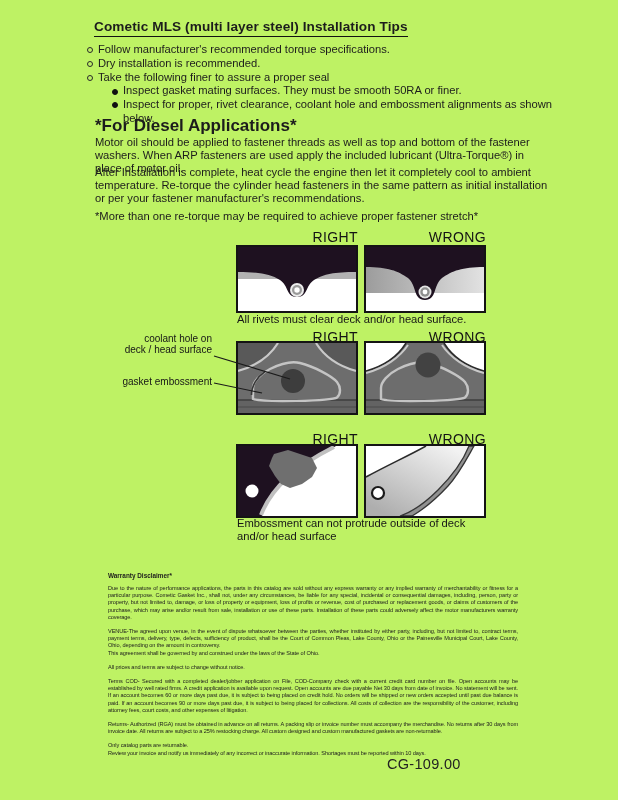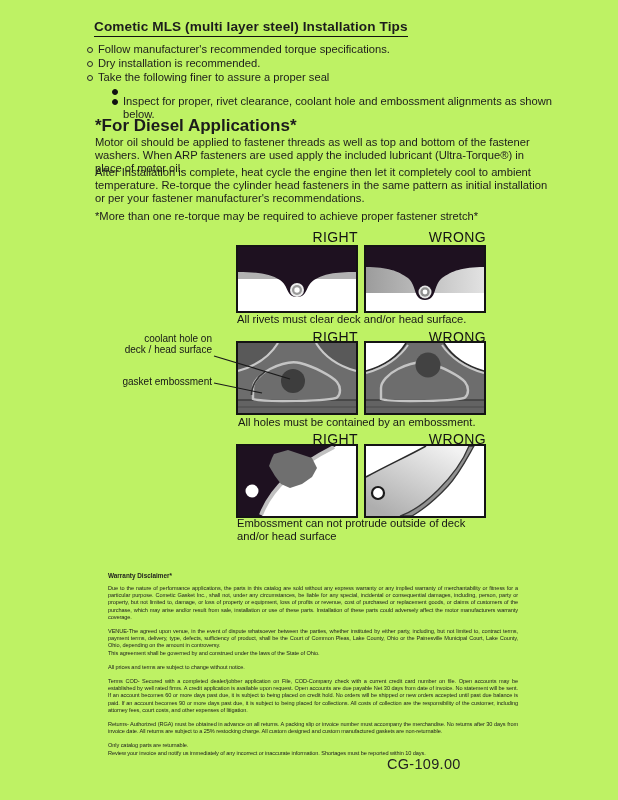--- a/index.html
+++ b/index.html
@@ -50,20 +50,21 @@
     <div class="b-row">
       <span class="marker"></span>
       <span>Dry installation is recommended.</span>
     </div>
     <div class="b-row">
       <span class="marker"></span>
       <span>Take the following finer to assure a proper seal</span>
     </div>
     <div class="b-row sub">
       <span class="marker filled"></span>
+      <span>Inspect gasket mating surfaces.  They must be smooth 50RA or finer.</span>
     </div>
     <div class="b-row sub">
       <span class="marker filled"></span>
       <span>Inspect for proper, rivet clearance, coolant hole and embossment alignments as shown below.</span>
     </div>
   </div>
 
   <div class="diesel-h">*For Diesel Applications*</div>
   <div class="para p1">Motor oil should be applied to fastener threads as well as top and bottom of the fastener washers. When ARP fasteners are used apply the included lubricant (Ultra-Torque®) in place of motor oil.</div>
   <div class="para p3">*More than one re-torque may be required to achieve proper fastener stretch*</div>
@@ -136,21 +137,20 @@
         <path d="M42,2 C34,14 19,25 0,30" fill="none" stroke="#c9c9c9" stroke-width="2"></path>
         <path d="M76,2 C84,14 99,25 118,30" fill="none" stroke="#c9c9c9" stroke-width="2"></path>
         <rect x="0" y="57" width="118" height="13" fill="#636363"></rect>
         <line x1="0" y1="57" x2="118" y2="57" stroke="#3e3e3e" stroke-width="1.4"></line>
         <line x1="0" y1="64" x2="118" y2="64" stroke="#4a4a4a" stroke-width="1"></line>
         <path d="M15,56 L15,45 C15,39 22,31 32,26 C42,21 54,18 62,20 C76,23.5 94,33 99,39 C103,44 103,51 99,54.5 C94,58 24,59.5 15,56 Z" fill="none" stroke="#c4c4c4" stroke-width="2.4"></path>
         <circle cx="62" cy="22" r="12.5" fill="#424242"></circle>
       </svg>
     </div>
 
-    <div class="caption" style="left:238px;top:188px;">All holes must be contained by an embossment.</div>
 
     <div class="fig-label" style="left:236px;top:203px;">RIGHT</div>
     <div class="fig-label" style="left:364px;top:203px;">WRONG</div>
 
     <div class="panel" style="left:236px;top:216px;">
       <svg width="118" height="70" viewBox="0 0 118 70">
         <rect x="0" y="0" width="118" height="70" fill="#ffffff"></rect>
         <path d="M0,0 H98 C80,9 62,20 50,31 C38,42 29,55 24,70 H0 Z" fill="#1e1120"></path>
         <path d="M96,1 C78,10 61,21 49,32 C37,43 28,56 23,69" fill="none" stroke="#c0c0c0" stroke-width="4"></path>
         <path d="M36,8 L50,4 L62,8 L74,12 L79,22 L74,31 L64,38 L52,42 L43,38 L37,30 L31,20 L34,12 Z" fill="#6f6f6f"></path>

